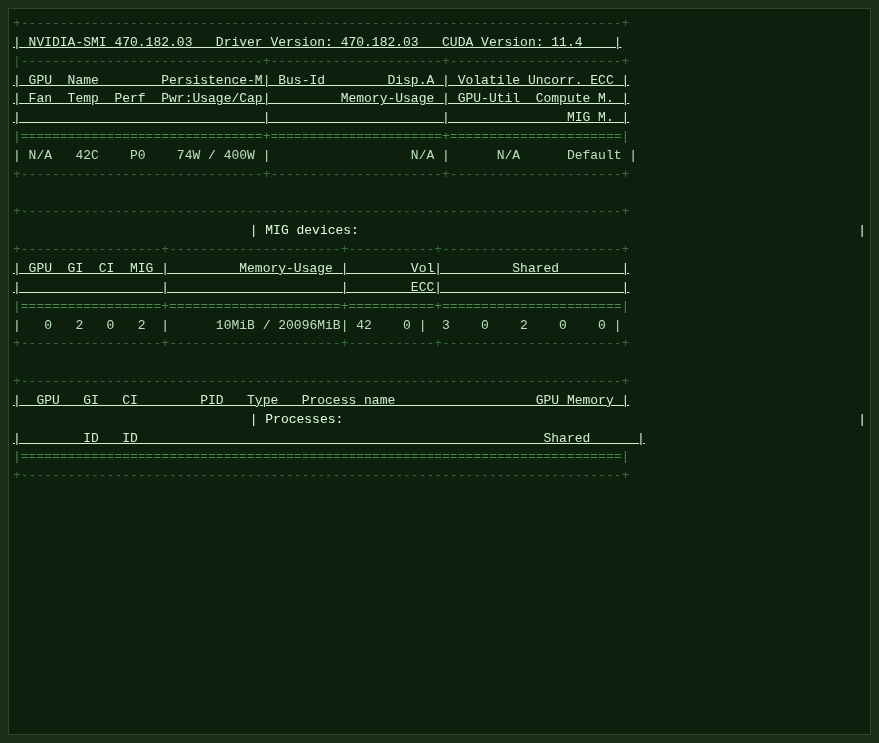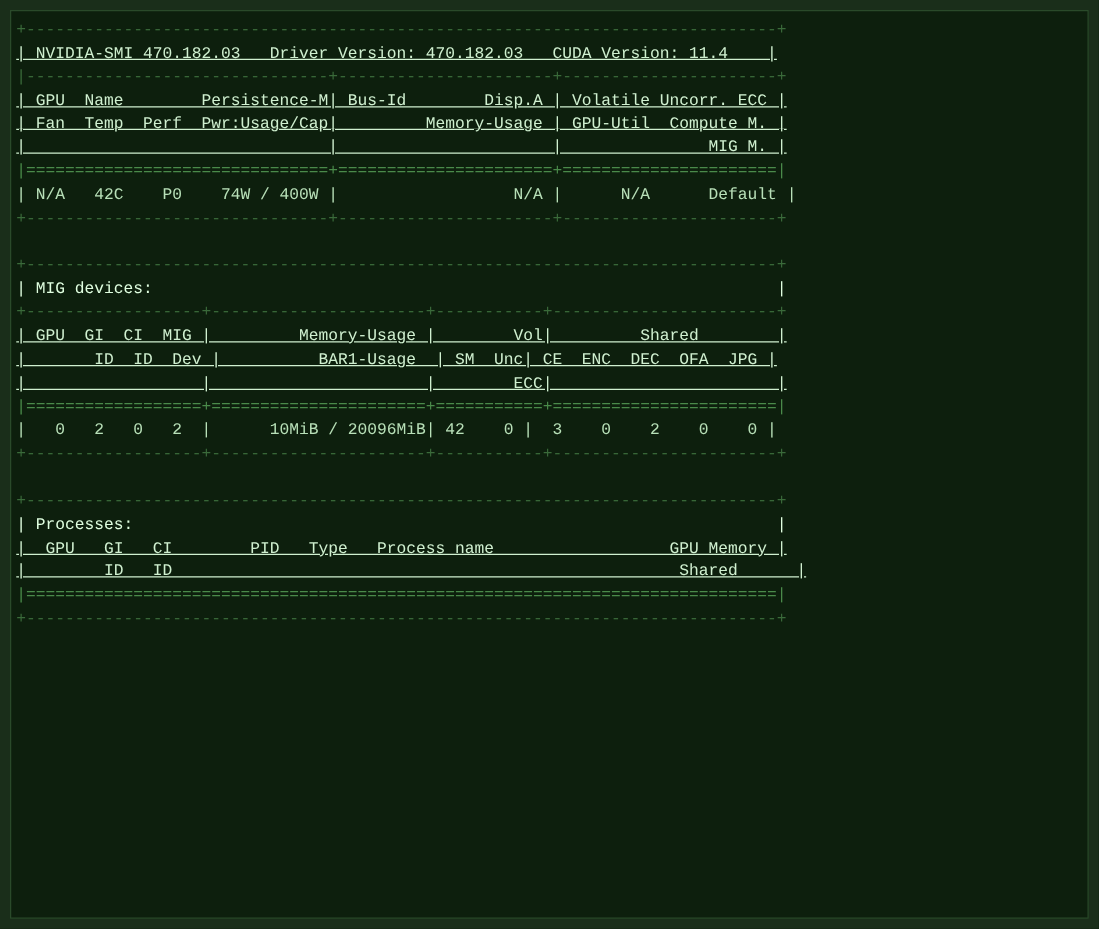--- a/index.html
+++ b/index.html
@@ -52,20 +52,21 @@
     .value-line {
       color: #b8e0b8;
     }
 
     .eq-line {
       color: #4a8a4a;
     }
 
     .section-header {
       color: #e0ffe0;
+      text-align: right;
     }
   </style>
 </head>
 <body>
 
 <div class="terminal">
   <div id="terminal-lines">
       <span class="line separator">+-----------------------------------------------------------------------------+</span>
       <span class="line header-line">| NVIDIA-SMI 470.182.03   Driver Version: 470.182.03   CUDA Version: 11.4    |</span>
       <span class="line separator">|-------------------------------+----------------------+----------------------+</span>
@@ -73,26 +74,25 @@
       <span class="line header-line">| Fan  Temp  Perf  Pwr:Usage/Cap|         Memory-Usage | GPU-Util  Compute M. |</span>
       <span class="line header-line">|                               |                      |               MIG M. |</span>
       <span class="line eq-line">|===============================+======================+======================|</span>
       <span class="line value-line">| N/A   42C    P0    74W / 400W |                  N/A |      N/A      Default |</span>
       <span class="line separator">+-------------------------------+----------------------+----------------------+</span>
       <span class="line dim">&nbsp;</span>
       <span class="line separator">+-----------------------------------------------------------------------------+</span>
       <span class="line section-header">| MIG devices:                                                                |</span>
       <span class="line separator">+------------------+----------------------+-----------+-----------------------+</span>
       <span class="line header-line">| GPU  GI  CI  MIG |         Memory-Usage |        Vol|         Shared        |</span>
-      <span class="line header-line">|       ID  ID  Dev |          BAR1-Usage  | SM  Unc| CE  ENC  DEC  OFA  JPG |</span>
       <span class="line header-line">|                  |                      |        ECC|                       |</span>
       <span class="line eq-line">|==================+======================+===========+=======================|</span>
       <span class="line value-line">|   0   2   0   2  |      10MiB / 20096MiB| 42    0 |  3    0    2    0    0 |</span>
       <span class="line separator">+------------------+----------------------+-----------+-----------------------+</span>
       <span class="line dim">&nbsp;</span>
       <span class="line separator">+-----------------------------------------------------------------------------+</span>
+      <span class="line header-line">|  GPU   GI   CI        PID   Type   Process name                  GPU Memory |</span>
       <span class="line section-header">| Processes:                                                                  |</span>
-      <span class="line header-line">|  GPU   GI   CI        PID   Type   Process name                  GPU Memory |</span>
       <span class="line header-line">|        ID   ID                                                    Shared      |</span>
       <span class="line eq-line">|=============================================================================|</span>
       <span class="line separator">+-----------------------------------------------------------------------------+</span>
     </div>
 </div>
 
 </body></html>

